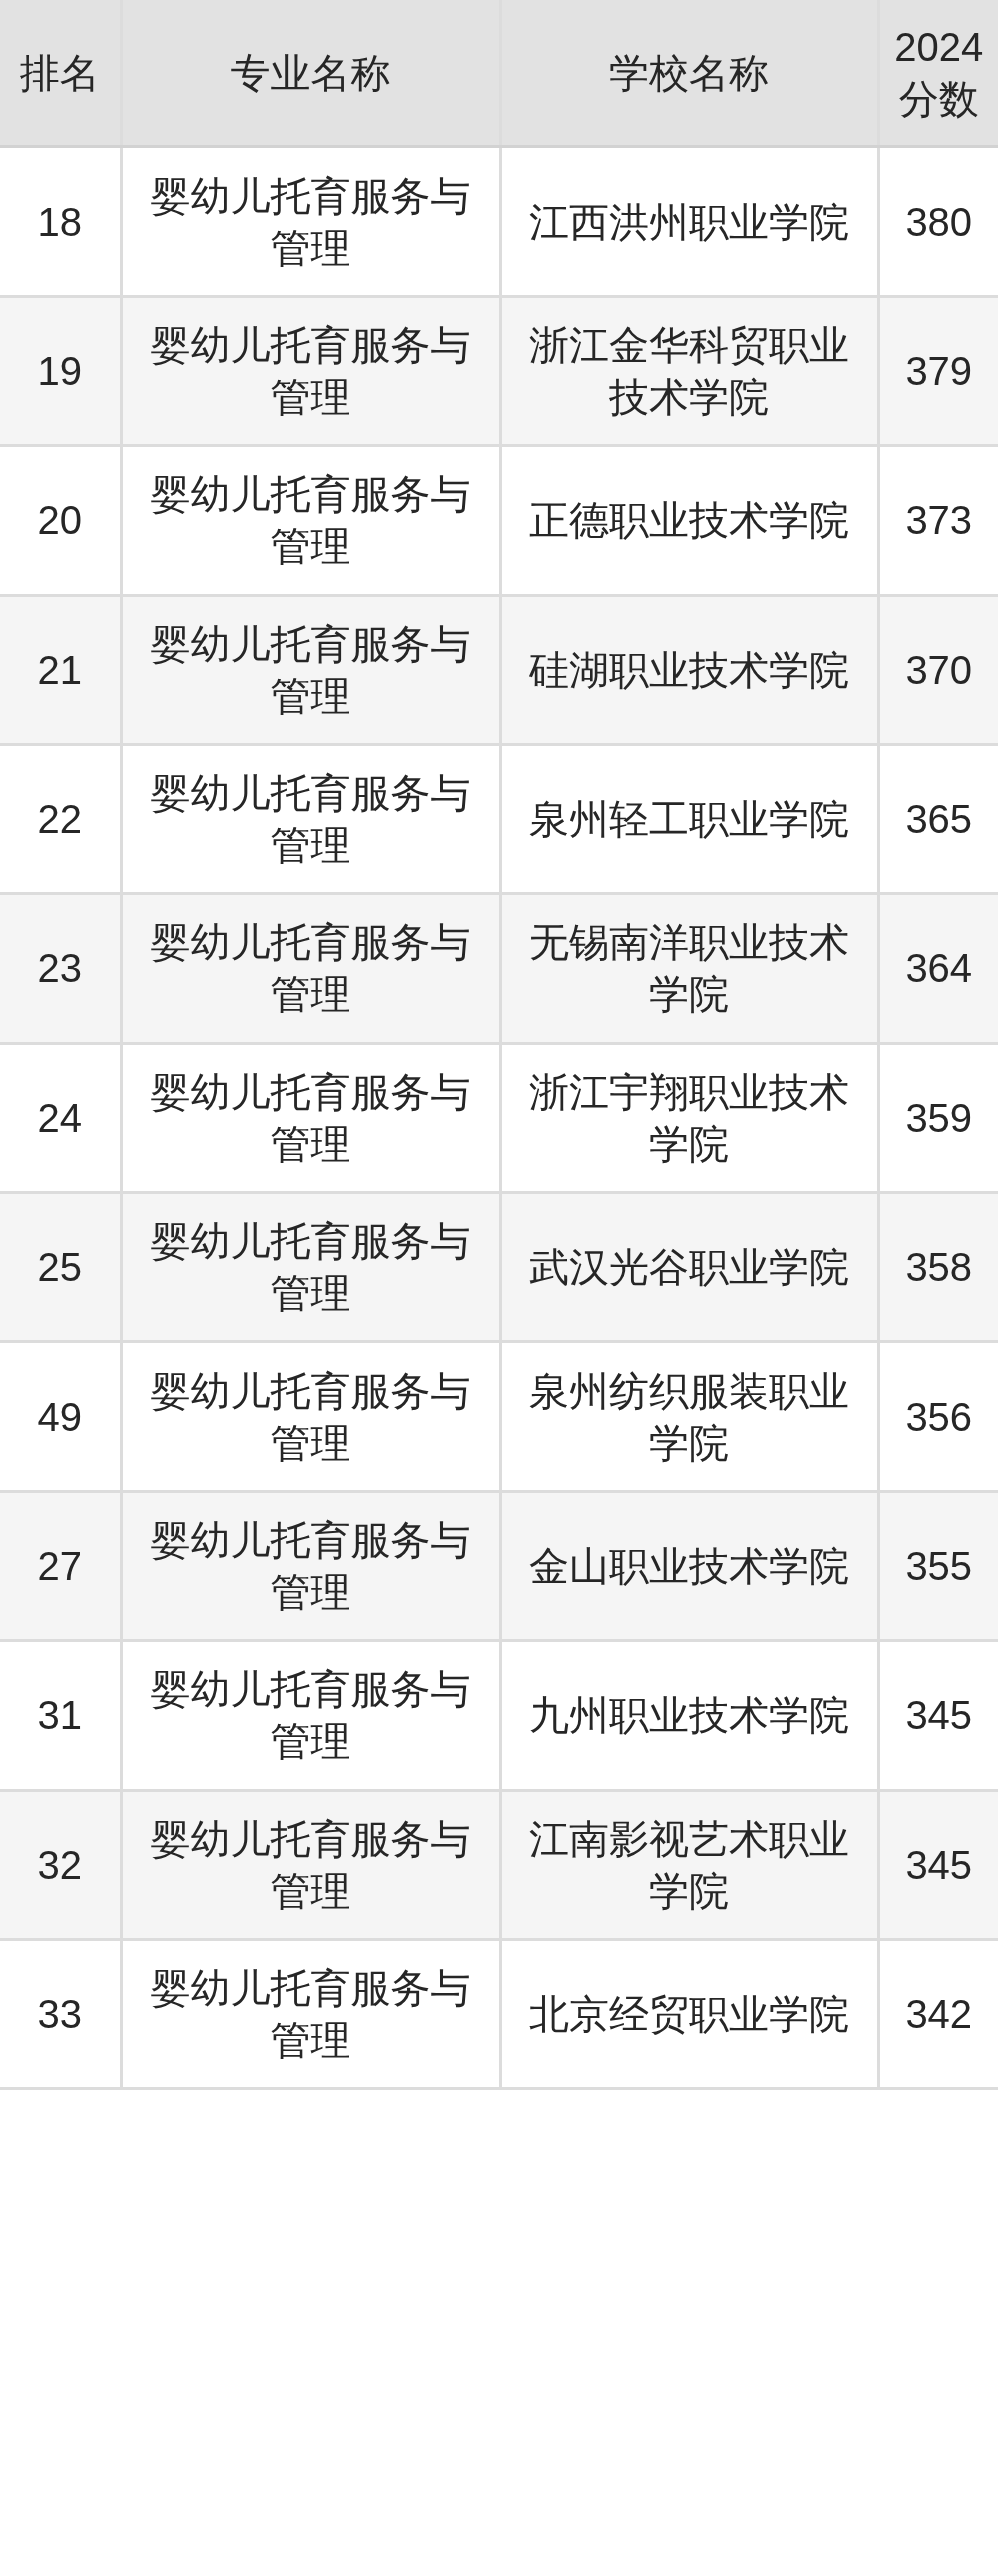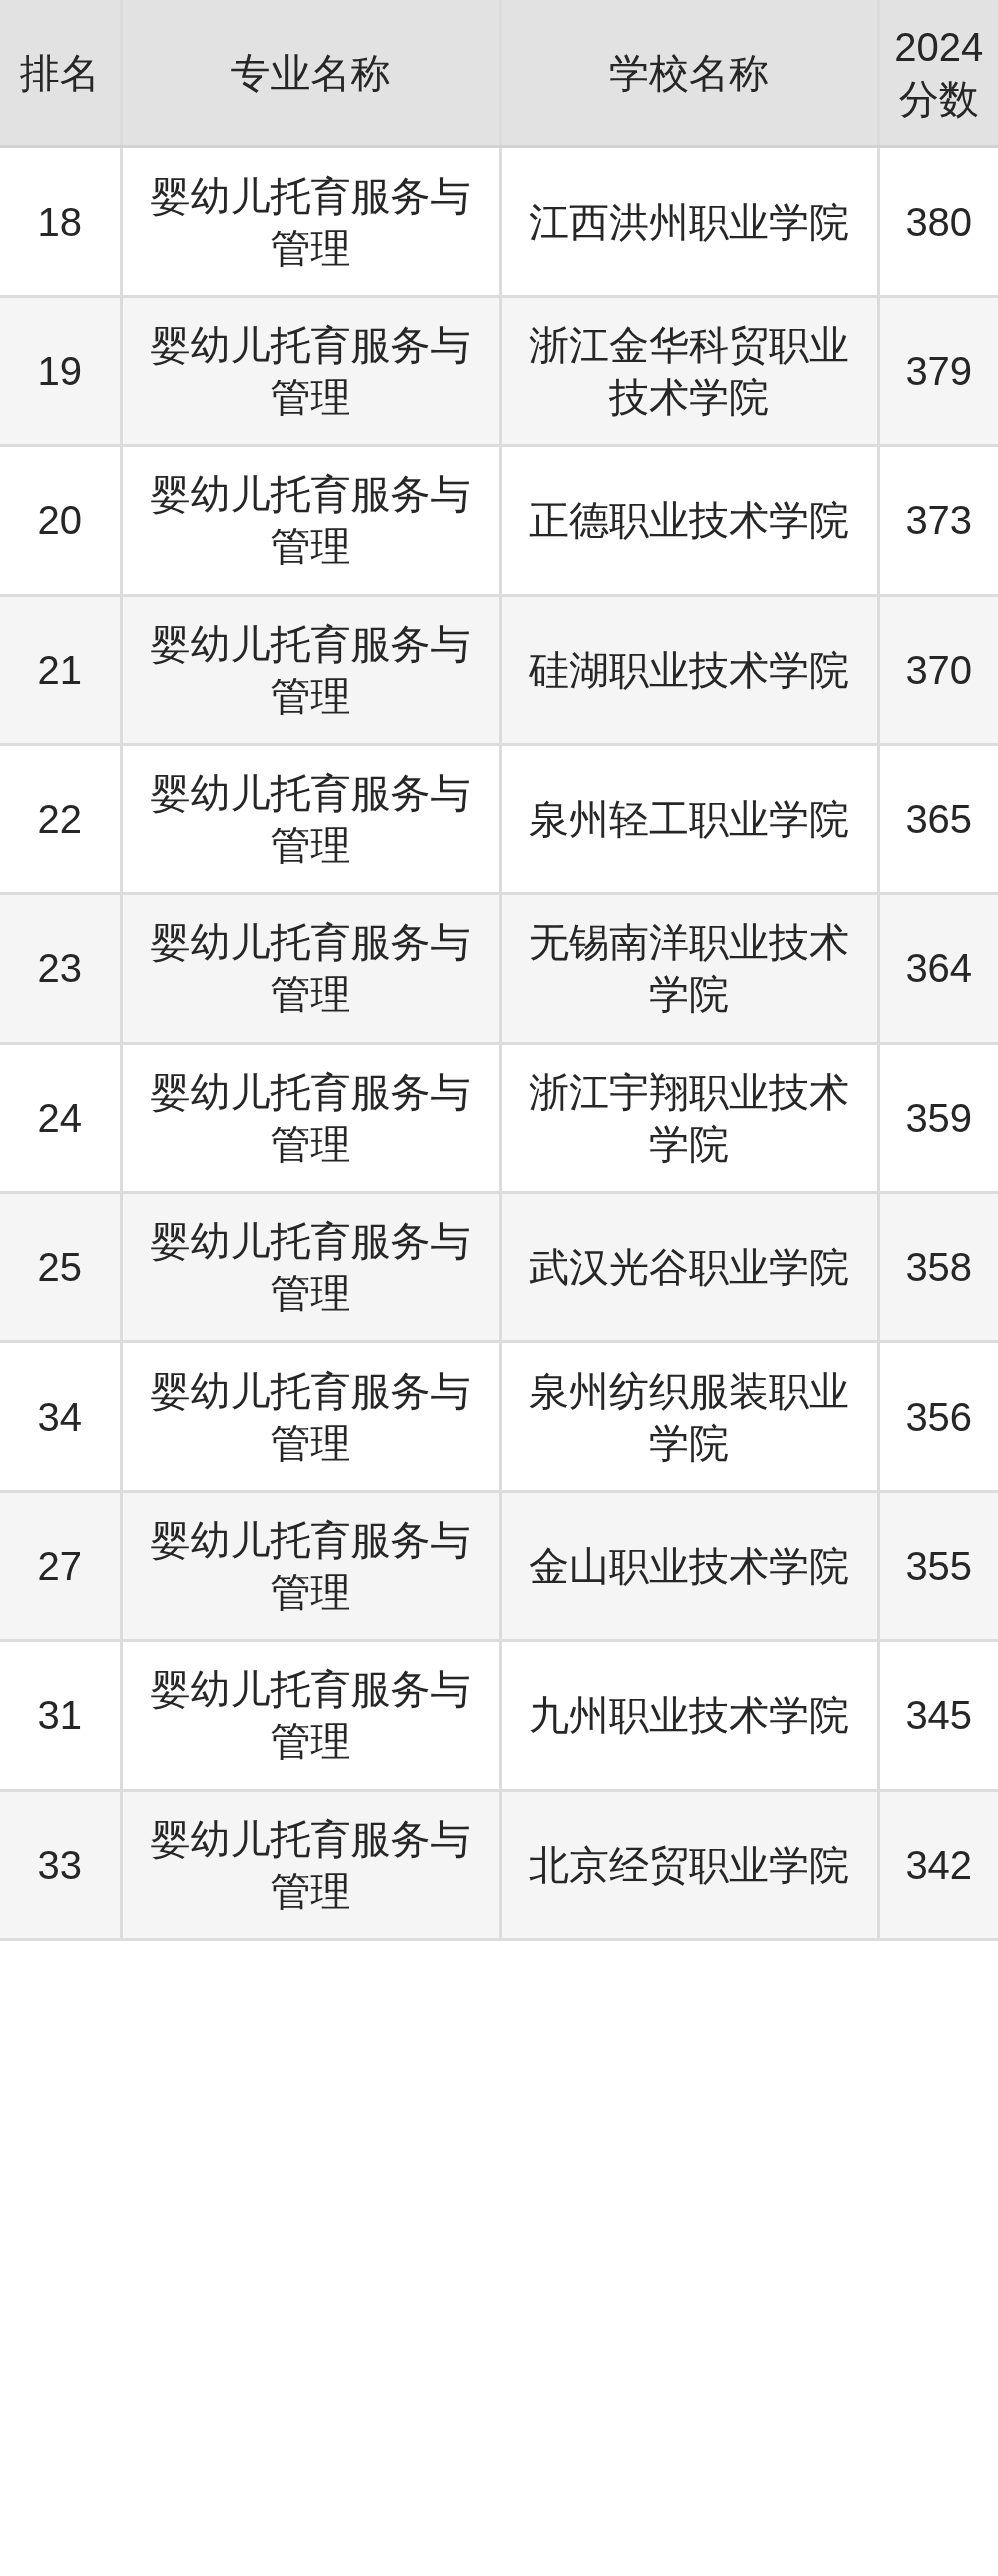--- a/index.html
+++ b/index.html
@@ -116,38 +116,44 @@
     <td>浙江宇翔职业技术学院</td>
     <td>359</td>
   </tr>
       <tr>
     <td>25</td>
     <td>婴幼儿托育服务与管理</td>
     <td>武汉光谷职业学院</td>
     <td>358</td>
   </tr>
       <tr>
-    <td>34</td>
+    <td>49</td>
     <td>婴幼儿托育服务与管理</td>
     <td>泉州纺织服装职业学院</td>
     <td>356</td>
   </tr>
       <tr>
     <td>27</td>
     <td>婴幼儿托育服务与管理</td>
     <td>金山职业技术学院</td>
     <td>355</td>
   </tr>
       <tr>
     <td>31</td>
     <td>婴幼儿托育服务与管理</td>
     <td>九州职业技术学院</td>
     <td>345</td>
   </tr>
       <tr>
+    <td>32</td>
+    <td>婴幼儿托育服务与管理</td>
+    <td>江南影视艺术职业学院</td>
+    <td>345</td>
+  </tr>
+      <tr>
     <td>33</td>
     <td>婴幼儿托育服务与管理</td>
     <td>北京经贸职业学院</td>
     <td>342</td>
   </tr>
     </tbody>
 </table>
 
 
 </body></html>

